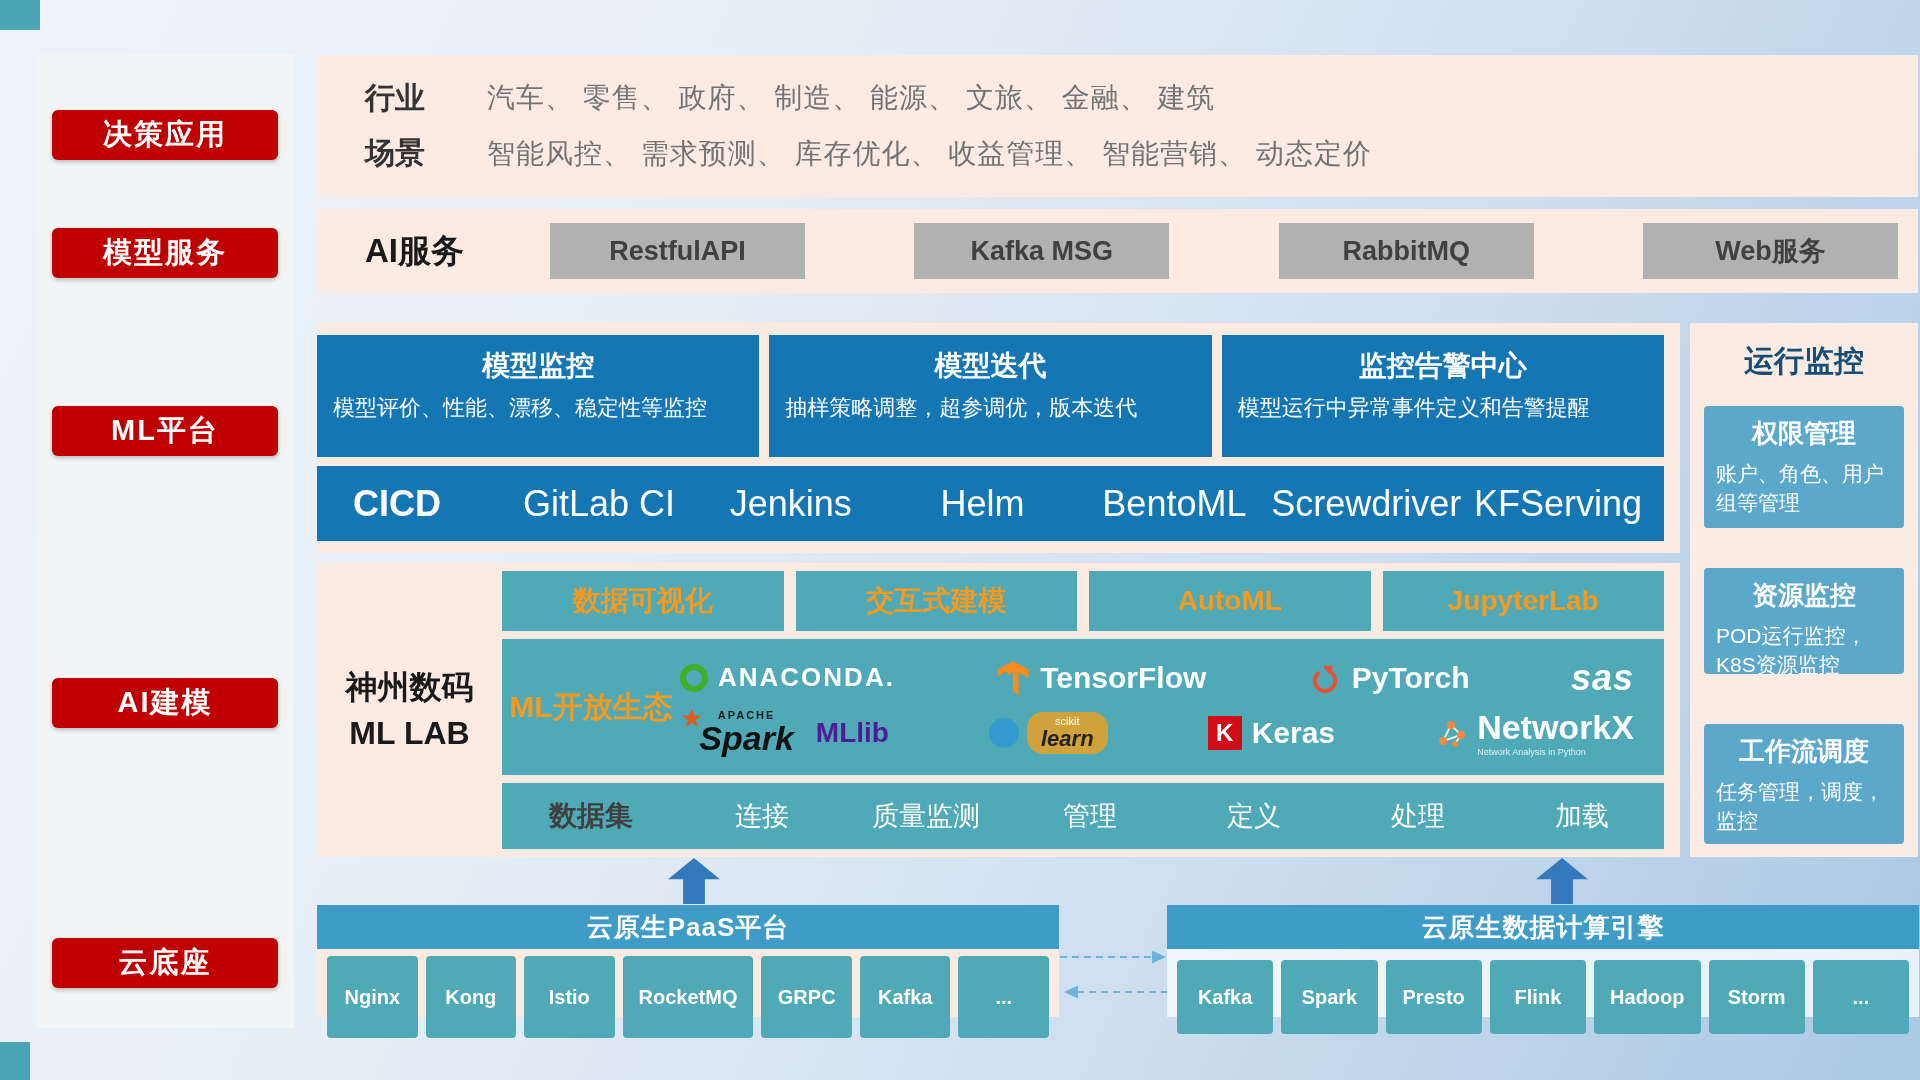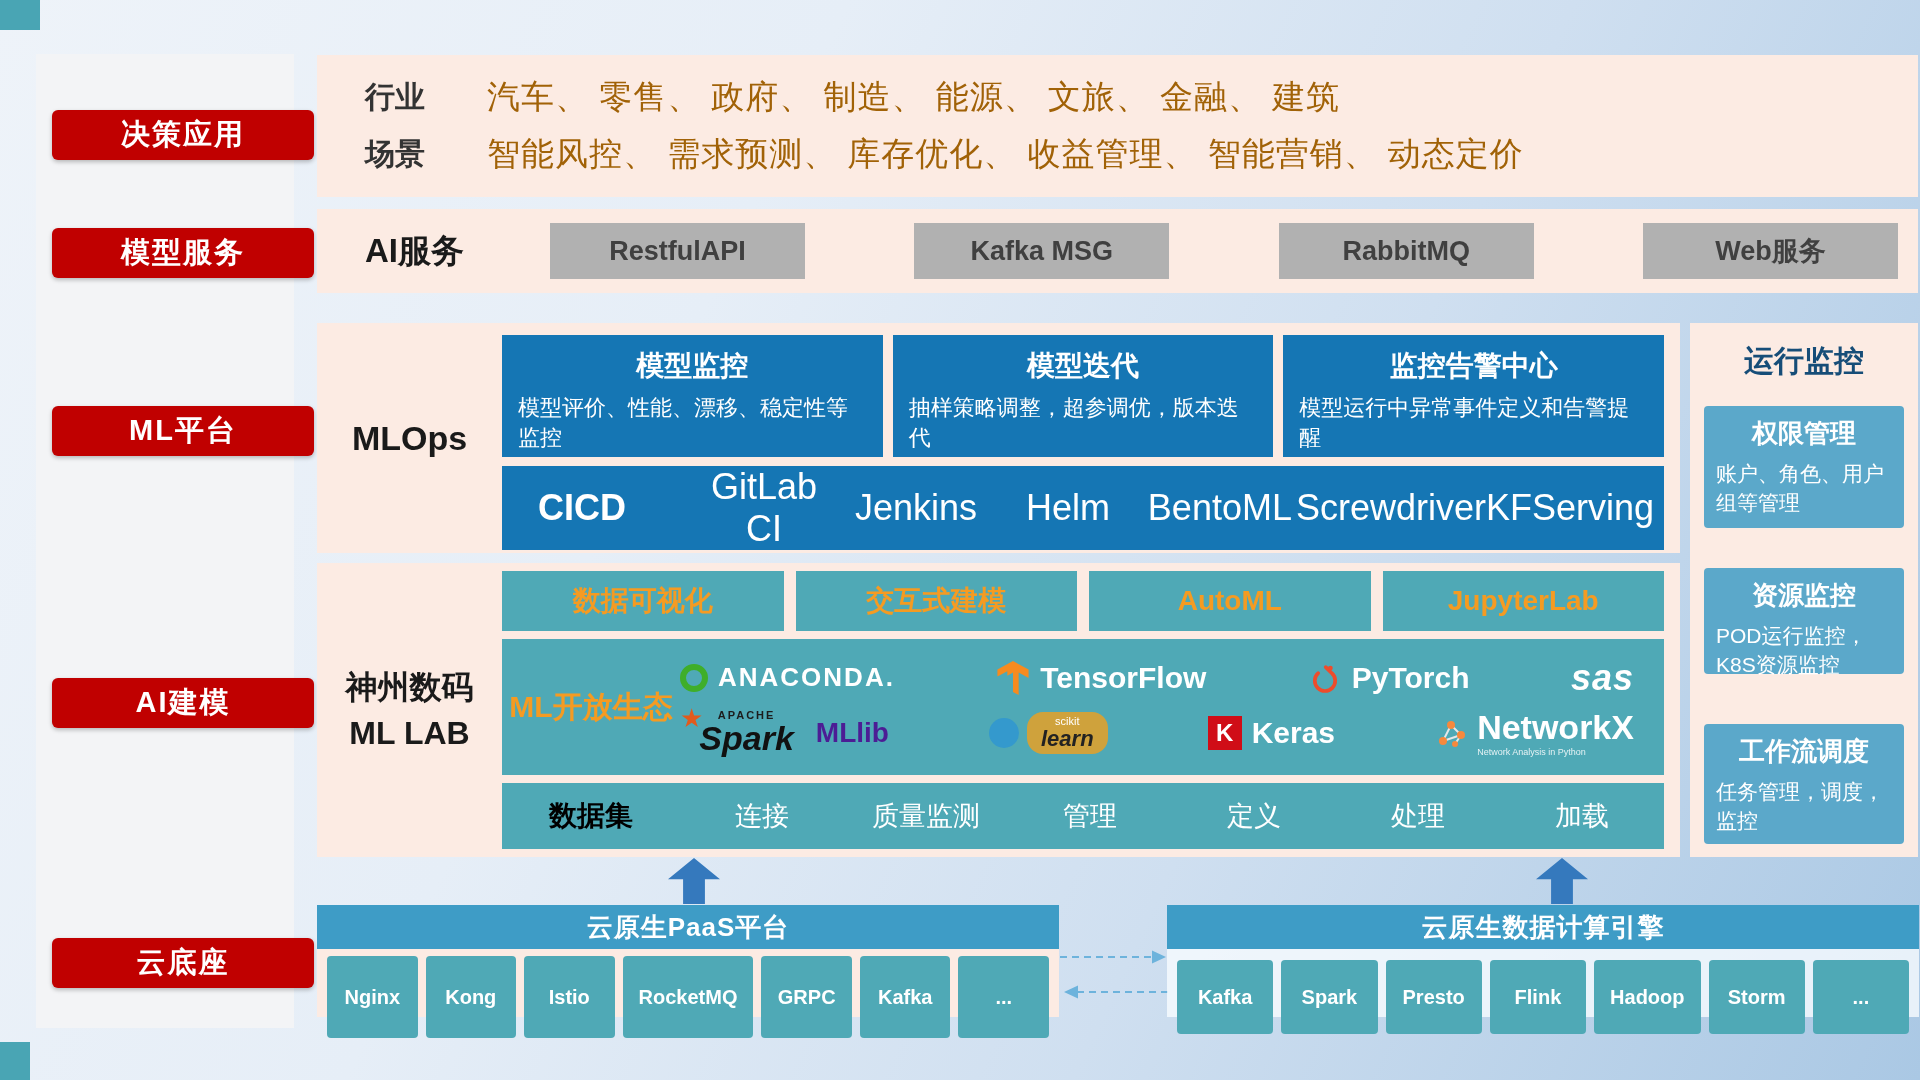--- a/index.html
+++ b/index.html
@@ -4,32 +4,32 @@
 <style>
   html,body{margin:0;padding:0;background:#9fbfde;}
   .canvas{position:relative;width:1920px;height:1080px;overflow:hidden;
     font-family:"Liberation Sans","DejaVu Sans",sans-serif;
     background:linear-gradient(115deg,#eef3f9 0%,#e6eef7 35%,#cfdff0 65%,#aac8e4 100%);}
   .corner{position:absolute;background:#49a5b4;}
   .corner.tl{left:0;top:0;width:40px;height:30px;}
   .corner.bl{left:0;top:1042px;width:30px;height:38px;}
 
   .sidebar{position:absolute;left:36px;top:54px;width:258px;height:974px;background:#f3f4f6;}
-  .badge{position:absolute;left:52px;width:262px;height:50px;background:#c00000;color:#fff;
+  .badge{position:absolute;left:52px;width:226px;height:50px;background:#c00000;color:#fff;
     font-size:29px;font-weight:bold;display:flex;align-items:center;justify-content:center;
     border-radius:6px;letter-spacing:2px;box-shadow:0 2px 4px rgba(0,0,0,.25);}
   .b1{top:110px}.b2{top:228px}.b3{top:406px}.b4{top:678px}.b5{top:938px}
 
   .panel{position:absolute;background:#fcebe3;box-sizing:border-box;}
 
   .p1{left:317px;top:55px;width:1601px;height:142px;display:flex;flex-direction:column;
     justify-content:space-evenly;padding:8px 20px 8px 48px;}
   .ind-row{display:flex;align-items:center;}
   .ind-label{width:122px;font-size:30px;font-weight:bold;color:#333;}
-  .ind-text{font-size:33px;color:#a16207;letter-spacing:1px;}
+  .ind-text{font-size:28px;color:#737373;letter-spacing:1px;}
 
   .p2{left:317px;top:209px;width:1601px;height:84px;display:flex;align-items:center;padding:0 20px 0 48px;}
   .sec-label{font-size:33px;font-weight:bold;color:#1a1a1a;width:135px;}
   .gray-btns{flex:1;display:flex;justify-content:space-between;margin-left:50px;}
   .gray-btn{width:255px;height:56px;background:#b1b1b1;color:#404040;font-size:27px;font-weight:bold;
     display:flex;align-items:center;justify-content:center;}
 
   .p3{left:317px;top:323px;width:1363px;height:230px;display:flex;padding:12px 16px 12px 0;}
   .col-label{width:185px;display:flex;align-items:center;justify-content:center;
     font-size:34px;font-weight:bold;color:#1a1a1a;text-align:center;}
@@ -81,21 +81,21 @@
   .skl-top{font-size:11px;color:#fff;}
   .skl-main{font-size:22px;font-weight:bold;font-style:italic;color:#222;}
   .keras-k{width:34px;height:34px;background:#d00d17;color:#fff;font-weight:bold;font-size:24px;
     display:flex;align-items:center;justify-content:center;}
   .keras-text{font-size:30px;font-weight:bold;}
   .nx-col{display:flex;flex-direction:column;line-height:1.15;}
   .nx-name{font-size:34px;font-weight:bold;}
   .nx-sub{font-size:9px;color:rgba(255,255,255,.85);}
 
   .dataset-bar{height:68px;background:#4fa9b6;display:flex;align-items:center;}
-  .ds-label{width:178px;text-align:center;color:#000000;font-size:28px;font-weight:bold;}
+  .ds-label{width:178px;text-align:center;color:#404040;font-size:28px;font-weight:bold;}
   .ds-items{flex:1;display:flex;}
   .ds-item{flex:1;text-align:center;color:#fff;font-size:27px;}
 
   .up-arrow{position:absolute;width:52px;height:46px;background:#3579bd;
     clip-path:polygon(50% 0,100% 46%,71% 46%,71% 100%,29% 100%,29% 46%,0 46%);}
   .ua1{left:668px;top:858px;}
   .ua2{left:1536px;top:858px;}
 
   .bottom-group{position:absolute;top:905px;height:112px;box-sizing:border-box;}
   .bg-left{left:317px;width:742px;background:#fcebe3;}
@@ -139,21 +139,20 @@
     <span class="sec-label">AI服务</span>
     <div class="gray-btns">
       <div class="gray-btn">RestfulAPI</div>
       <div class="gray-btn">Kafka MSG</div>
       <div class="gray-btn">RabbitMQ</div>
       <div class="gray-btn">Web服务</div>
     </div>
   </div>
 
   <div class="panel p3">
-    <div class="col-label">MLOps</div>
     <div class="p3-content">
       <div class="cards-row">
         <div class="mcard">
           <div class="mcard-title">模型监控</div>
           <div class="mcard-desc">模型评价、性能、漂移、稳定性等监控</div>
         </div>
         <div class="mcard">
           <div class="mcard-title">模型迭代</div>
           <div class="mcard-desc">抽样策略调整，超参调优，版本迭代</div>
         </div>

